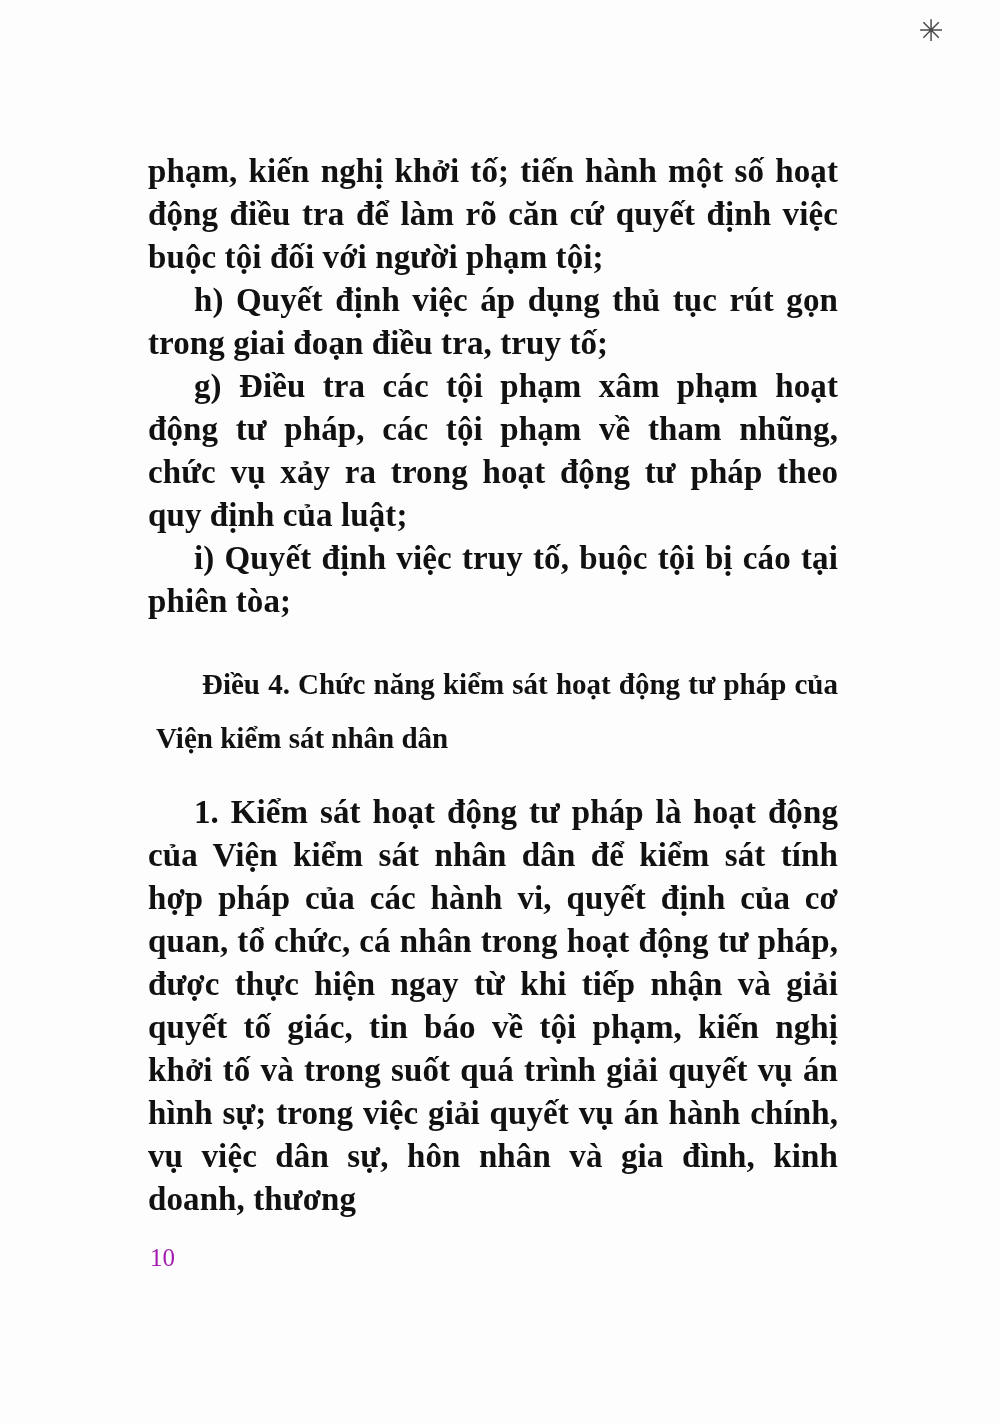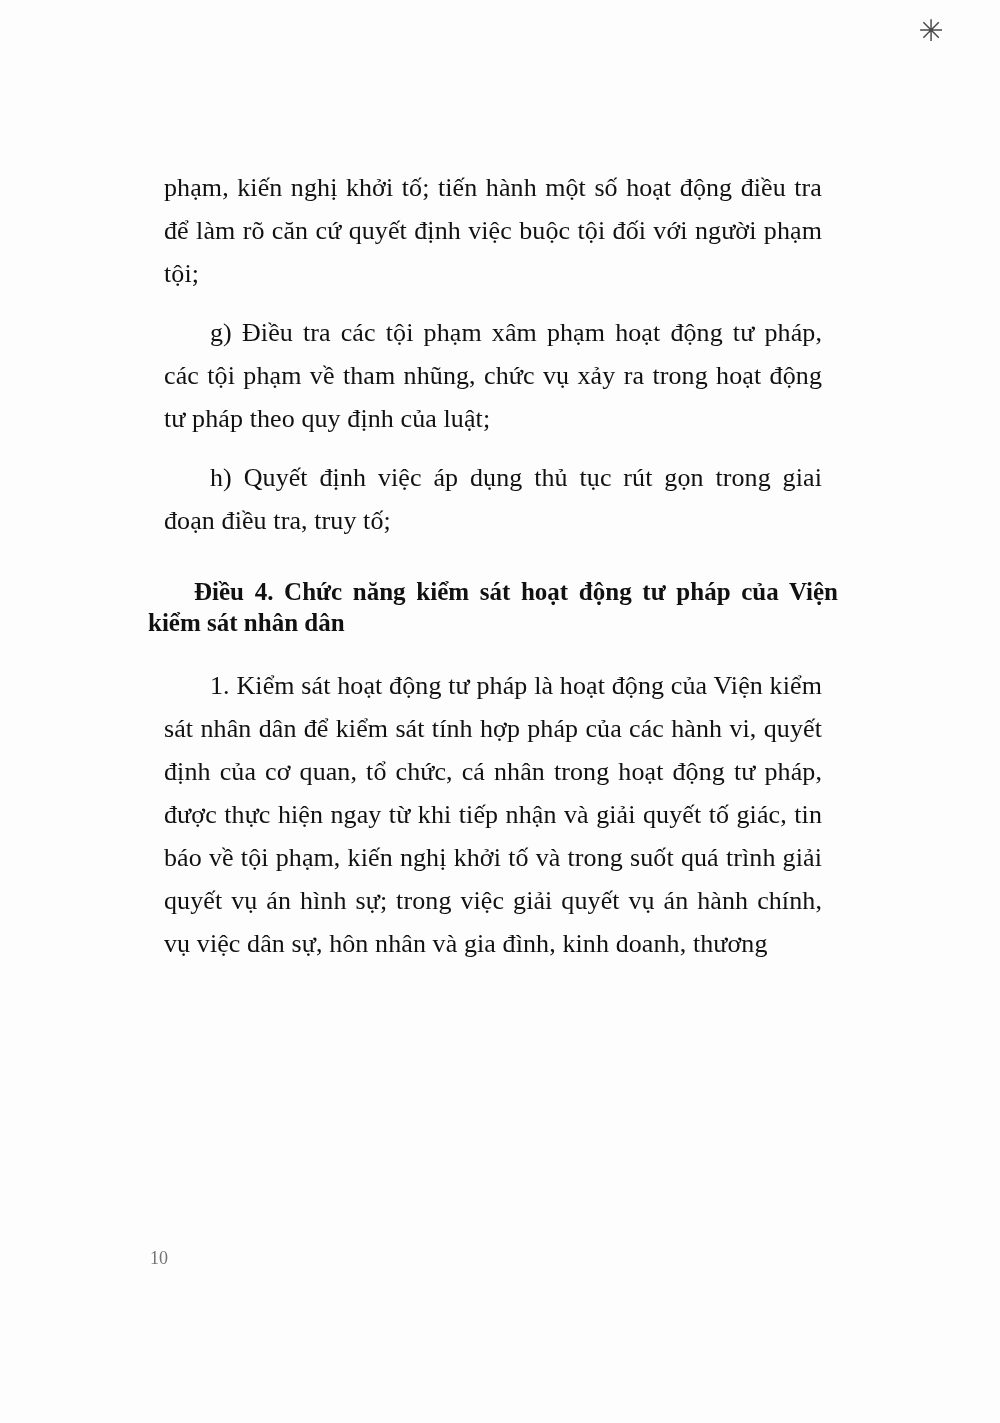--- a/index.html
+++ b/index.html
@@ -39,71 +39,73 @@
   }
 
   .content {
     position: absolute;
     left: 148px;
     top: 150px;
     width: 690px;
   }
 
   p.para {
-    margin: 16px;
-    font-size: 26px;
+    margin: 0;
+    font-size: 33px;
     line-height: 43px;
     text-align: justify;
     text-align-last: left;
     letter-spacing: 0.1px;
     hyphens: none;
+    font-weight: bold;
   }
 
   p.indent {
     text-indent: 46px;
   }
 
   p.cont {
     text-indent: 0;
   }
 
   h2.heading {
-    margin: 34px 0 26px 0;
-    font-size: 25px;
-    line-height: 31px;
+    margin: 34px 0 26px 8px;
+    font-size: 29px;
+    line-height: 54px;
     font-weight: bold;
     text-align: justify;
     text-align-last: left;
     text-indent: 46px;
   }
 
   .page-number {
     position: absolute;
     left: 150px;
     top: 1243px;
-    font-size: 18px;
+    font-size: 25px;
     line-height: 30px;
-    color: #737373;
+    color: #a21caf;
   }
 </style>
 </head>
 <body>
 
 <div class="page">
 
   <div class="corner-mark">✳</div>
 
   <div class="content">
 
     <p class="para cont">phạm, kiến nghị khởi tố; tiến hành một số hoạt động điều tra để làm rõ căn cứ quyết định việc buộc tội đối với người phạm tội;</p>
 
+    <p class="para indent">h) Quyết định việc áp dụng thủ tục rút gọn trong giai đoạn điều tra, truy tố;</p>
+
     <p class="para indent">g) Điều tra các tội phạm xâm phạm hoạt động tư pháp, các tội phạm về tham nhũng, chức vụ xảy ra trong hoạt động tư pháp theo quy định của luật;</p>
 
-    <p class="para indent">h) Quyết định việc áp dụng thủ tục rút gọn trong giai đoạn điều tra, truy tố;</p>
-
+    <p class="para indent">i) Quyết định việc truy tố, buộc tội bị cáo tại phiên tòa;</p>
 
 
 
     <h2 class="heading">Điều 4. Chức năng kiểm sát hoạt động tư pháp của Viện kiểm sát nhân dân</h2>
 
     <p class="para indent">1. Kiểm sát hoạt động tư pháp là hoạt động của Viện kiểm sát nhân dân để kiểm sát tính hợp pháp của các hành vi, quyết định của cơ quan, tổ chức, cá nhân trong hoạt động tư pháp, được thực hiện ngay từ khi tiếp nhận và giải quyết tố giác, tin báo về tội phạm, kiến nghị khởi tố và trong suốt quá trình giải quyết vụ án hình sự; trong việc giải quyết vụ án hành chính, vụ việc dân sự, hôn nhân và gia đình, kinh doanh, thương</p>
 
   </div>
 
   <div class="page-number">10</div>

